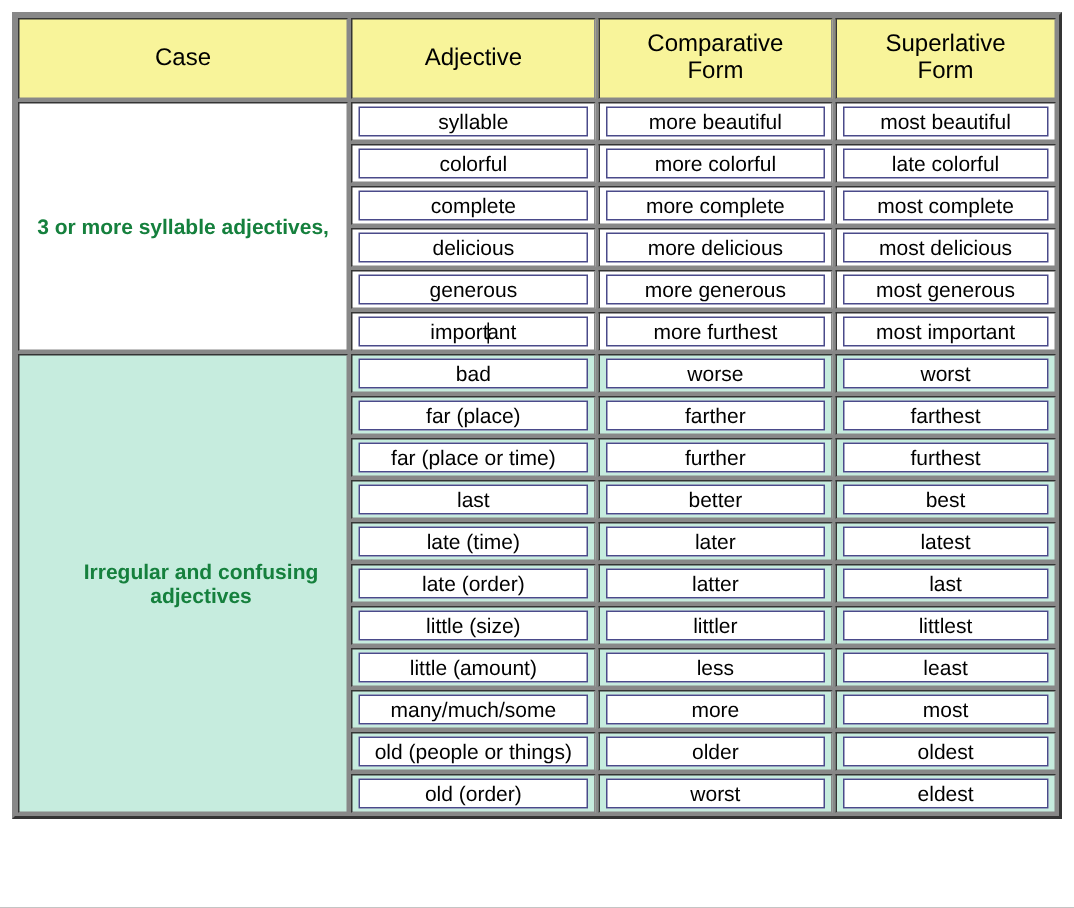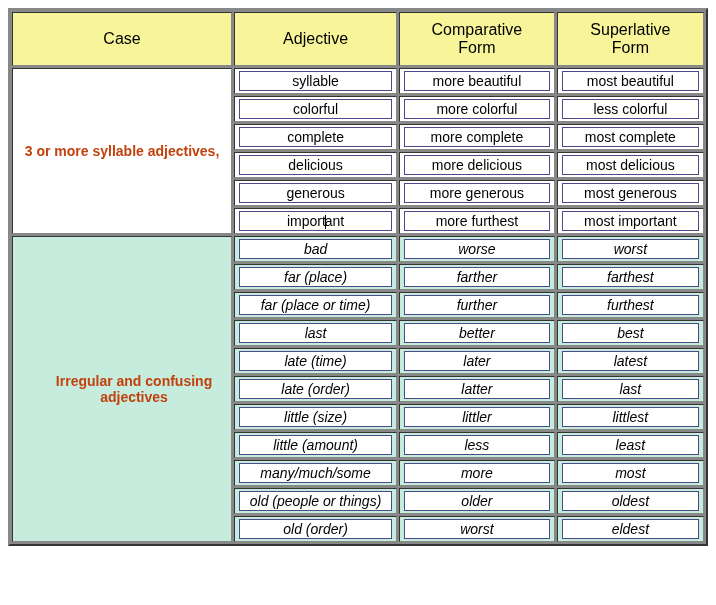--- a/index.html
+++ b/index.html
@@ -28,30 +28,29 @@
     font-size: 16px;
     text-align: center;
     padding: 8px 20px;
     color: #000;
   }
   td.case-cell {
     font-weight: bold;
     font-size: 14px;
     text-align: center;
     padding: 4px 8px;
-    color: #c2410c;
+    color: #15803d;
     width: 218px;
   }
   td.case-cell.mint {
     background: #c6ecde;
     padding-left: 24px;
   }
   td.data-cell.mint {
     background: #c6ecde;
-    font-style: italic;
   }
   .inner-box {
     margin: 2px 4px;
     border: 1px solid #4a4a8a;
     background: #fff;
     text-align: center;
     font-size: 14px;
     padding: 1px 2px;
     color: #000;
     white-space: nowrap;
@@ -94,21 +93,21 @@
         </td>
       </tr>
       <tr>
         <td class="data-cell col-adj">
           <div class="inner-box">colorful</div>
         </td>
         <td class="data-cell col-comp">
           <div class="inner-box">more colorful</div>
         </td>
         <td class="data-cell col-sup">
-          <div class="inner-box">less colorful</div>
+          <div class="inner-box">late colorful</div>
         </td>
       </tr>
       <tr>
         <td class="data-cell col-adj">
           <div class="inner-box">complete</div>
         </td>
         <td class="data-cell col-comp">
           <div class="inner-box">more complete</div>
         </td>
         <td class="data-cell col-sup">

